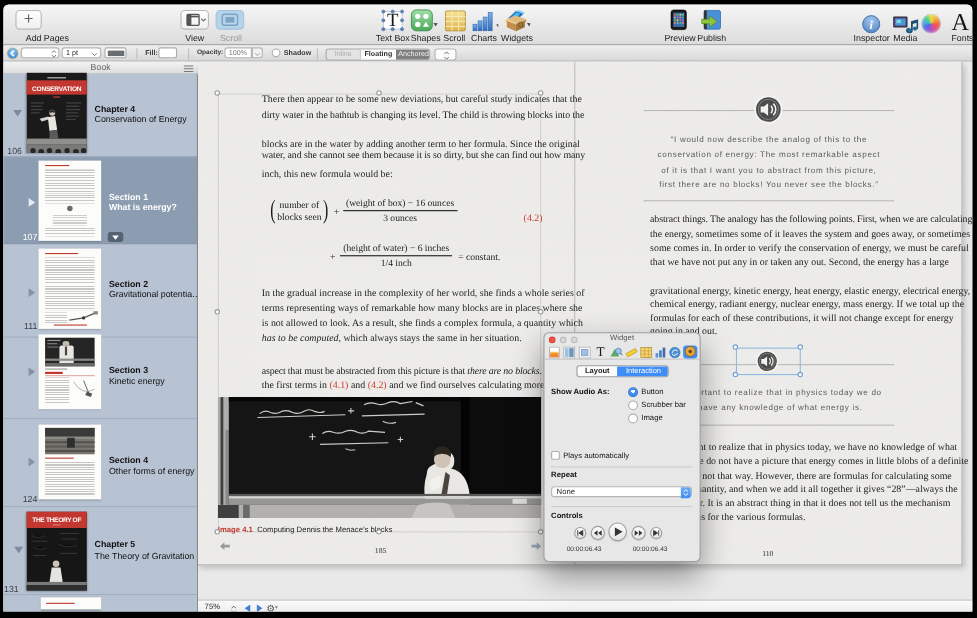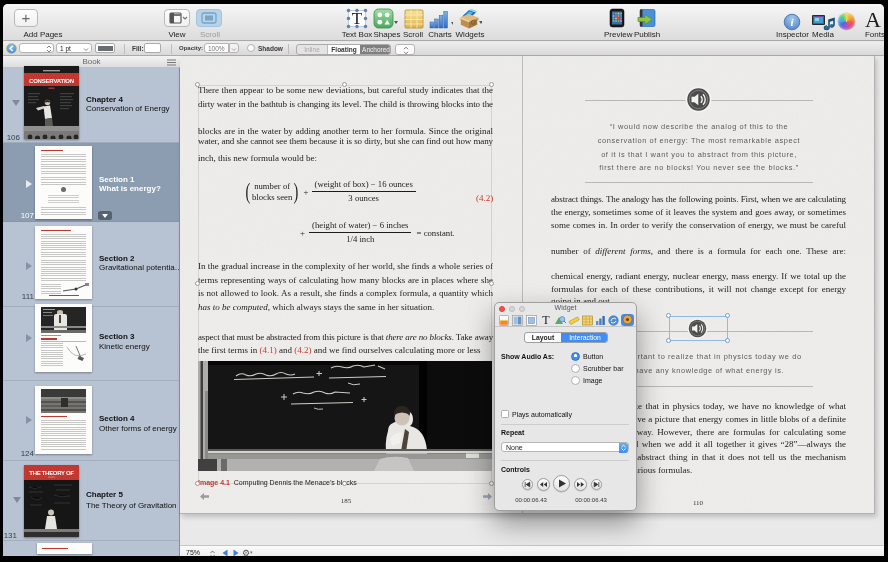--- a/index.html
+++ b/index.html
@@ -46,21 +46,21 @@
   .hd { position:absolute; width:5px; height:5px; border-radius:50%; background:#fdfdfd;
         border:1px solid #9a9a9a; }
   .bh { position:absolute; width:5px; height:5px; border-radius:50%; background:#fff;
         border:1px solid #6d9fd4; }
   .quote { position:absolute; width:260px; text-align:center; font-size:7.4px; color:#5b5b5b;
            letter-spacing:0.6px; white-space:nowrap; }
   .rp { left:371px; width:296px; }
 
   .serif { font-family:"Liberation Serif", serif; color:#1c1c1c; }
   .bline { position:absolute; width:295px; font-size:9px; line-height:13.6px;
-           text-align:justify; text-align-last:justify; white-space:nowrap; }
+           text-align:justify; text-align-last:justify; white-space:nowrap;padding-left:40px; }
   .bline.last { text-align-last:left; }
   .red { color:#cc3a2f; }
 
   
   .pbtn { position:absolute; border-radius:50%; background:linear-gradient(#fdfdfd,#e3e3e3);
           border:1px solid #9e9e9e; box-shadow:0 0.5px 1px rgba(0,0,0,.2); }
   .pbtn svg { position:absolute; left:-1px; top:-1px; }
   #statusbar { position:absolute; left:0; top:489px; width:704px; height:15px;
                background:linear-gradient(#fbfbfb,#e9e9e9); border-top:1px solid #c6c6c6; }
 
@@ -460,21 +460,21 @@
         </div>
         <div class="serif red" style="position:absolute;left:296px;top:137px;font-size:9px;">(4.2)</div>
 
         <div class="serif" style="position:absolute;left:120px;top:163px;font-size:8.7px;">
           <span style="display:inline-block;vertical-align:middle;margin-right:2px;">+</span>
           <span style="display:inline-block;vertical-align:middle;text-align:center;line-height:13px;"><span style="display:block;border-bottom:0.8px solid #1c1c1c;padding:0 3px;">(height of water) − 6 inches</span><span style="display:block;">1/4 inch</span></span>
           <span style="display:inline-block;vertical-align:middle;margin-left:3px;">= constant.</span>
         </div>
 
         <div class="serif bline" style="left:18px;top:204px;">In the gradual increase in the complexity of her world, she finds a whole series of</div>
-        <div class="serif bline" style="left:18px;top:217.6px;">terms representing ways of calculating how many blocks are in places where she</div>
+        <div class="serif bline" style="left:18px;top:217.6px;">terms representing ways of remarkable how many blocks are in places where she</div>
         <div class="serif bline" style="left:18px;top:231.2px;">is not allowed to look. As a result, she finds a complex formula, a quantity which</div>
         <div class="serif bline last" style="left:18px;top:244.8px;"><i>has to be computed</i>, which always stays the same in her situation.</div>
 
         <div class="serif bline" style="left:18px;top:274.6px;letter-spacing:-0.16px;">aspect that must be abstracted from this picture is that <i>there are no blocks</i>. Take away</div>
         <div class="serif bline last" style="left:18px;top:288.2px;">the first terms in <span class="red">(4.1)</span> and <span class="red">(4.2)</span> and we find ourselves calculating more or less</div>
 
         <svg width="294" height="110" viewBox="0 0 294 110" style="position:absolute;left:18px;top:305px;">
           <rect width="294" height="110" fill="#c9c8c6"></rect>
           <rect x="0" y="0" width="10" height="98" fill="#aeadab"></rect>
           <rect x="2.5" y="0" width="2.5" height="98" fill="#3f3f3f"></rect>
@@ -543,21 +543,22 @@
 
         <div class="quote" style="left:389px;top:65.5px;">“I would now describe the analog of this to the</div>
         <div class="quote" style="left:389px;top:79.6px;">conservation of energy: The most remarkable aspect</div>
         <div class="quote" style="left:389px;top:93.5px;">of it is that I want you to abstract from this picture,</div>
         <div class="quote" style="left:389px;top:107.4px;">first there are no blocks! You never see the blocks.”</div>
         <div style="position:absolute;left:405px;top:126px;width:228px;height:1px;background:#b9b8b5;"></div>
 
         <div class="serif bline rp" style="top:137px;letter-spacing:-0.12px;">abstract things. The analogy has the following points. First, when we are calculating</div>
         <div class="serif bline rp" style="top:149.9px;">the energy, sometimes some of it leaves the system and goes away, or sometimes</div>
         <div class="serif bline rp" style="top:162.8px;">some comes in. In order to verify the conservation of energy, we must be careful</div>
-        <div class="serif bline rp" style="top:188.6px;">number of <i>different forms</i>, and there is a formula for each one. These are:</div>
+        <div class="serif bline rp" style="top:175.7px;">that we have not put any in or taken any out. Second, the energy has a large</div>
+        <div class="serif bline rp" style="top:201.5px;">gravitational energy, kinetic energy, heat energy, elastic energy, electrical energy,</div>
         <div class="serif bline rp" style="top:214.4px;">chemical energy, radiant energy, nuclear energy, mass energy. If we total up the</div>
         <div class="serif bline rp" style="top:227.3px;">formulas for each of these contributions, it will not change except for energy</div>
         <div class="serif bline rp last" style="top:239.2px;">going in and out.</div>
 
         <div style="position:absolute;left:405px;top:275px;width:228px;height:1px;background:#b9b8b5;"></div>
         <svg width="21" height="21" viewBox="0 0 27 27" style="position:absolute;left:507px;top:262px;">
           <circle cx="13.5" cy="13.5" r="13" fill="#f4f3f1"></circle>
           <circle cx="13.5" cy="13.5" r="11.2" fill="#4c4c4c"></circle>
           <circle cx="13.5" cy="13.5" r="9.2" fill="none" stroke="#8a8a8a" stroke-width="0.8"></circle>
           <path d="M6.5 10.8 h3 l3.8 -3 v11.4 l-3.8 -3 h-3 z" fill="#f2f2f0"></path>

